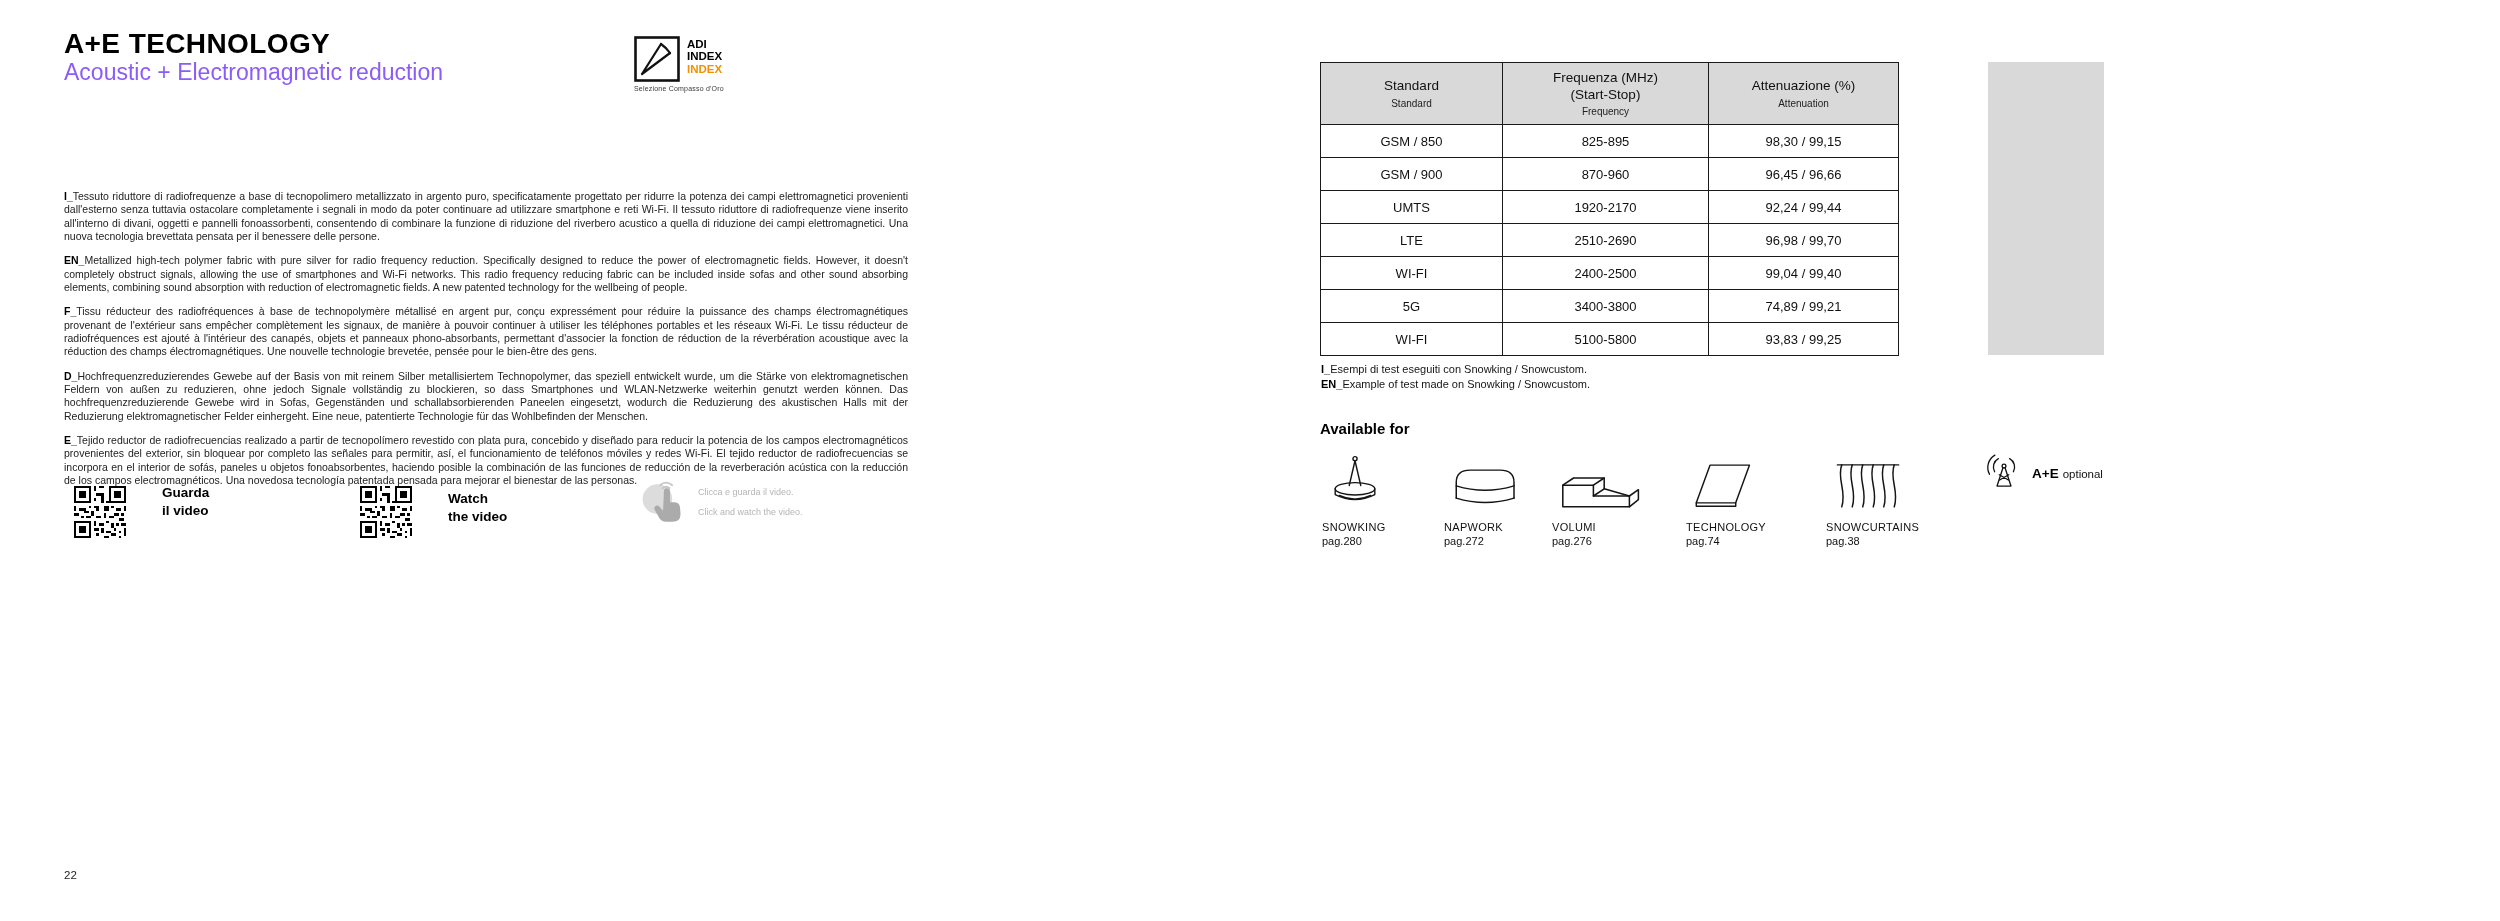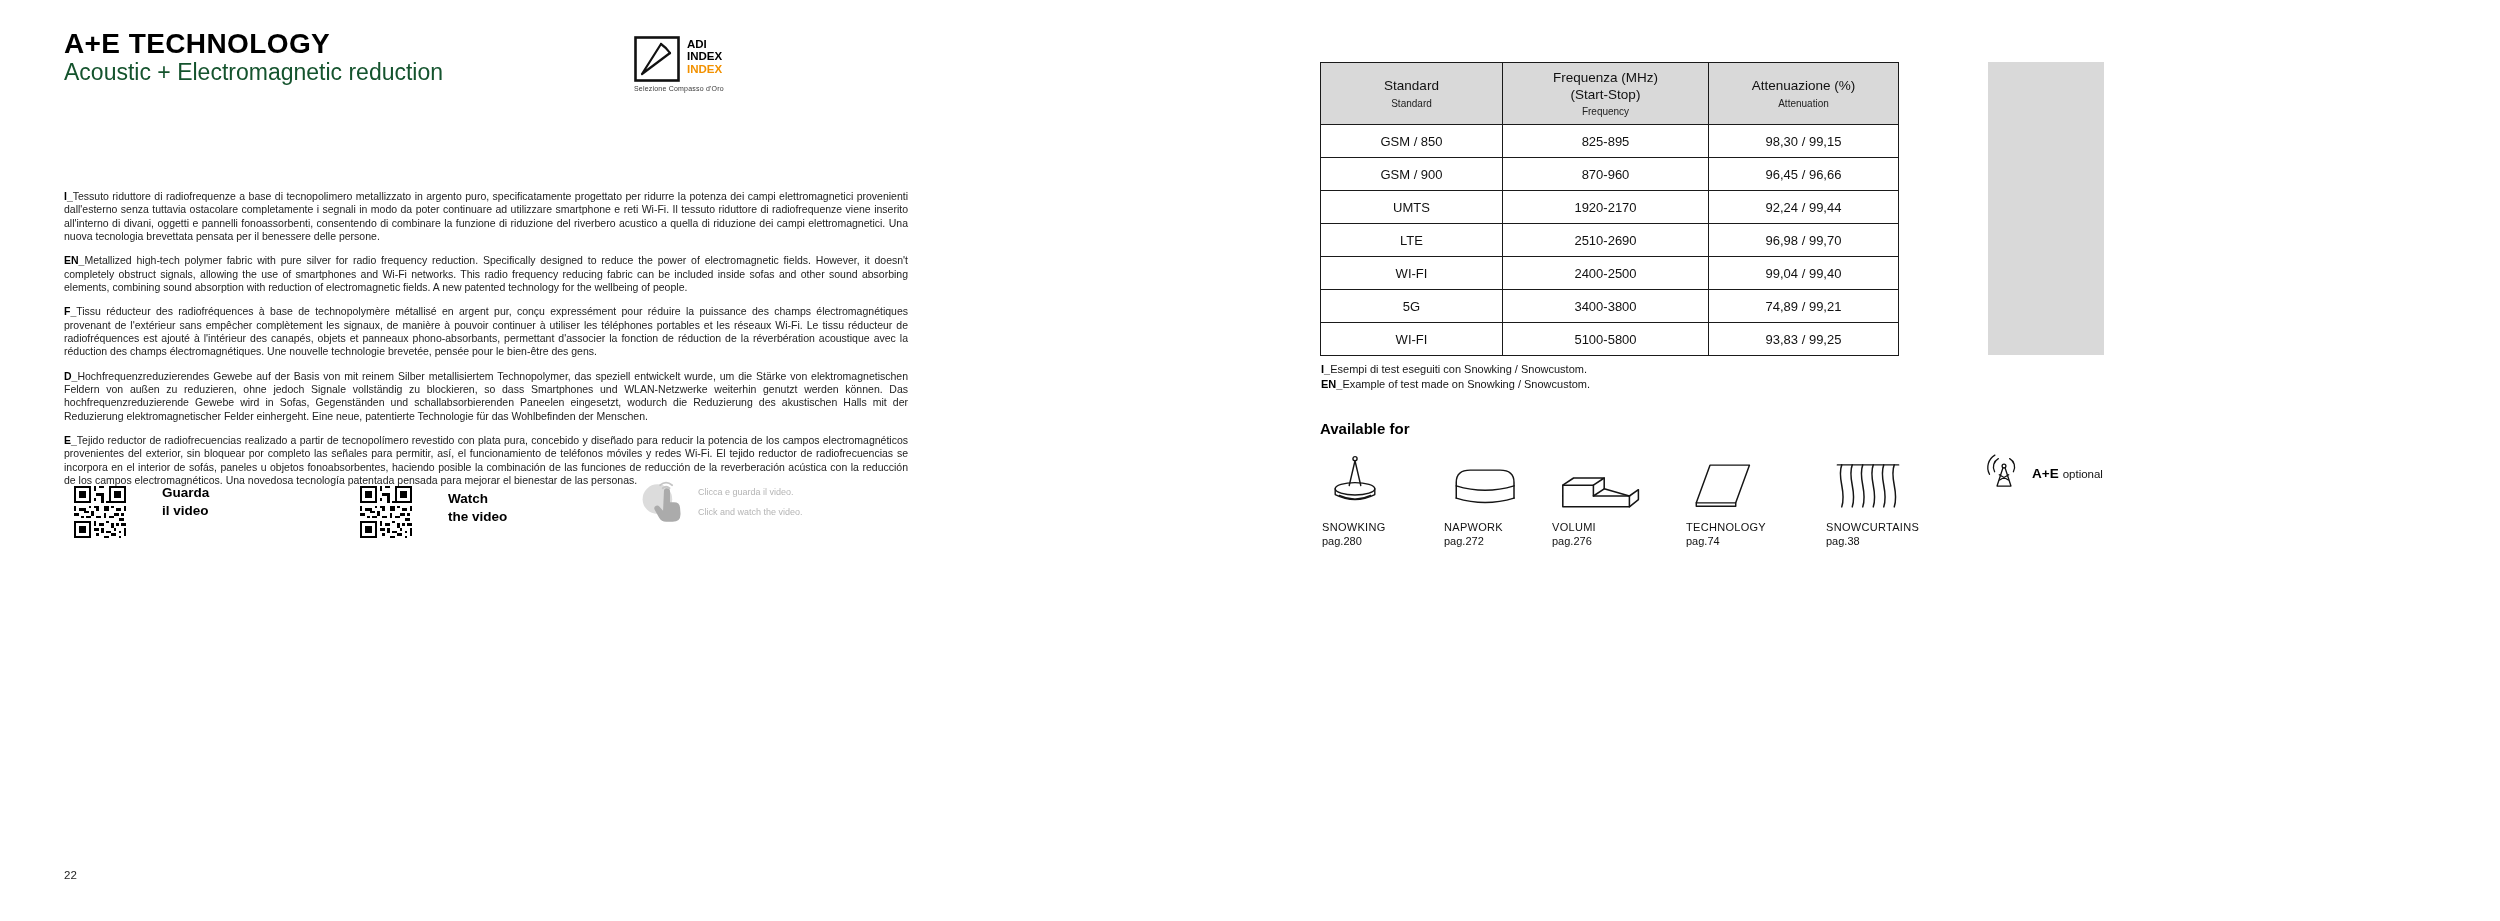--- a/index.html
+++ b/index.html
@@ -13,21 +13,21 @@
     color: #1b1b1b;
     overflow: hidden;
   }
   
   .title {
     position: absolute; left: 64px; top: 28px;
     font-size: 28px; font-weight: 700; letter-spacing: .4px; color:#000;
   }
   .subtitle {
     position: absolute; left: 64px; top: 59px;
-    font-size: 23px; font-weight: 400; color:#14532d;
+    font-size: 23px; font-weight: 400; color:#8b5cf6;
   }
   .adi {
     position: absolute; left: 634px; top: 36px;
     display: grid; grid-template-columns: 46px auto; column-gap: 7px; width: 130px;
   }
   .adi-mark { width: 46px; height: 46px; }
   .adi-text { font-size: 11.5px; font-weight: 700; line-height: 1.08; padding-top: 2px; color:#000; }
   .adi-index { color: #f29100; }
   .adi-caption { grid-column: 1 / span 2; font-size: 7px; color: #3a3a3a; margin-top: 3px; letter-spacing:.2px; }
 

